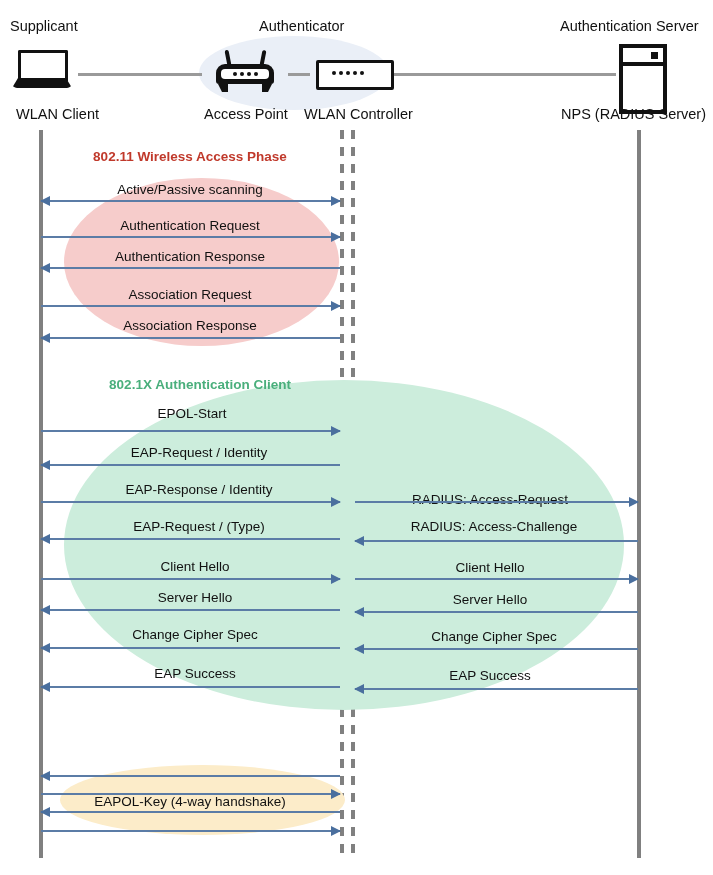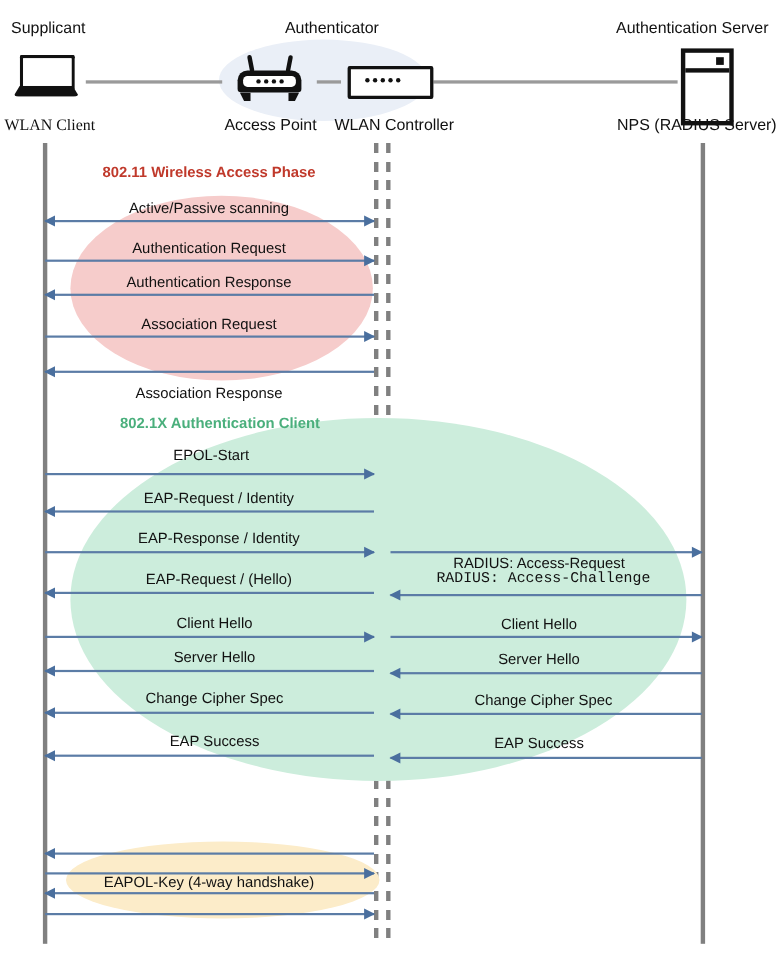--- a/index.html
+++ b/index.html
@@ -109,21 +109,21 @@
 
   <div class="srv">
     <div class="led"></div>
       <div class="bar"></div>
   </div>
 
   <div class="actor-title" style="left:10px;top:18px;">Supplicant</div>
   <div class="actor-title" style="left:259px;top:18px;">Authenticator</div>
   <div class="actor-title" style="left:560px;top:18px;">Authentication Server</div>
 
-  <div class="actor-sub" style="left:4px;top:106px;font-family:Liberation Serif, serif;">WLAN Client</div>
+  <div class="actor-sub" style="left:16px;top:106px;">WLAN Client</div>
   <div class="actor-sub" style="left:204px;top:106px;">Access Point</div>
   <div class="actor-sub" style="left:304px;top:106px;">WLAN Controller</div>
   <div class="actor-sub" style="left:561px;top:106px;">NPS (RADIUS Server)</div>
 
   <div class="lifeline" style="left:39px;top:130px;height:728px;"></div>
   <div class="dashline" style="left:340px;top:130px;height:728px;"></div>
   <div class="dashline" style="left:351px;top:130px;height:728px;"></div>
   <div class="lifeline" style="left:637px;top:130px;height:728px;"></div>
 
   <div class="blob blob-red" style="left:64px;top:178px;width:275px;height:168px;"></div>
@@ -147,41 +147,41 @@
   <div class="msg-label" style="left:190px;top:249px;">Authentication Response</div>
   <div class="arrow" style="left:41px;top:267px;width:299px;">
     <div class="ah ah-l"></div>
   </div>
 
   <div class="msg-label" style="left:190px;top:287px;">Association Request</div>
   <div class="arrow" style="left:41px;top:305px;width:299px;">
     <div class="ah ah-r"></div>
   </div>
 
-  <div class="msg-label" style="left:190px;top:318px;margin-top:32px;">Association Response</div>
+  <div class="msg-label" style="left:190px;top:318px;">Association Response</div>
   <div class="arrow" style="left:41px;top:337px;width:299px;">
     <div class="ah ah-l"></div>
   </div>
 
   <div class="msg-label" style="left:192px;top:406px;">EPOL-Start</div>
   <div class="arrow" style="left:41px;top:430px;width:299px;">
     <div class="ah ah-r"></div>
   </div>
 
   <div class="msg-label" style="left:199px;top:445px;">EAP-Request / Identity</div>
   <div class="arrow" style="left:41px;top:464px;width:299px;">
     <div class="ah ah-l"></div>
   </div>
 
   <div class="msg-label" style="left:199px;top:482px;">EAP-Response / Identity</div>
   <div class="arrow" style="left:41px;top:501px;width:299px;">
     <div class="ah ah-r"></div>
   </div>
 
-  <div class="msg-label" style="left:199px;top:519px;">EAP-Request / (Hello)</div>
+  <div class="msg-label" style="left:199px;top:519px;">EAP-Request / (Type)</div>
   <div class="arrow" style="left:41px;top:538px;width:299px;">
     <div class="ah ah-l"></div>
   </div>
 
   <div class="msg-label" style="left:195px;top:559px;">Client Hello</div>
   <div class="arrow" style="left:41px;top:578px;width:299px;">
     <div class="ah ah-r"></div>
   </div>
 
   <div class="msg-label" style="left:195px;top:590px;">Server Hello</div>
@@ -206,26 +206,26 @@
     <div class="ah ah-r"></div>
   </div>
   <div class="msg-label" style="left:190px;top:794px;background:transparent;">EAPOL-Key (4-way handshake)</div>
   <div class="arrow" style="left:41px;top:811px;width:299px;">
     <div class="ah ah-l"></div>
   </div>
   <div class="arrow" style="left:41px;top:830px;width:299px;">
     <div class="ah ah-r"></div>
   </div>
 
-  <div class="msg-label" style="left:490px;top:504px;">RADIUS: Access-Request</div>
+  <div class="msg-label" style="left:490px;top:492px;">RADIUS: Access-Request</div>
   <div class="arrow" style="left:355px;top:501px;width:283px;">
     <div class="ah ah-r"></div>
   </div>
 
-  <div class="msg-label" style="left:494px;top:519px;font-family:Liberation Mono, monospace;">RADIUS: Access-Challenge</div>
+  <div class="msg-label" style="left:494px;top:519px;">RADIUS: Access-Challenge</div>
   <div class="arrow" style="left:355px;top:540px;width:283px;">
     <div class="ah ah-l"></div>
   </div>
 
   <div class="msg-label" style="left:490px;top:560px;">Client Hello</div>
   <div class="arrow" style="left:355px;top:578px;width:283px;">
     <div class="ah ah-r"></div>
   </div>
 
   <div class="msg-label" style="left:490px;top:592px;">Server Hello</div>

